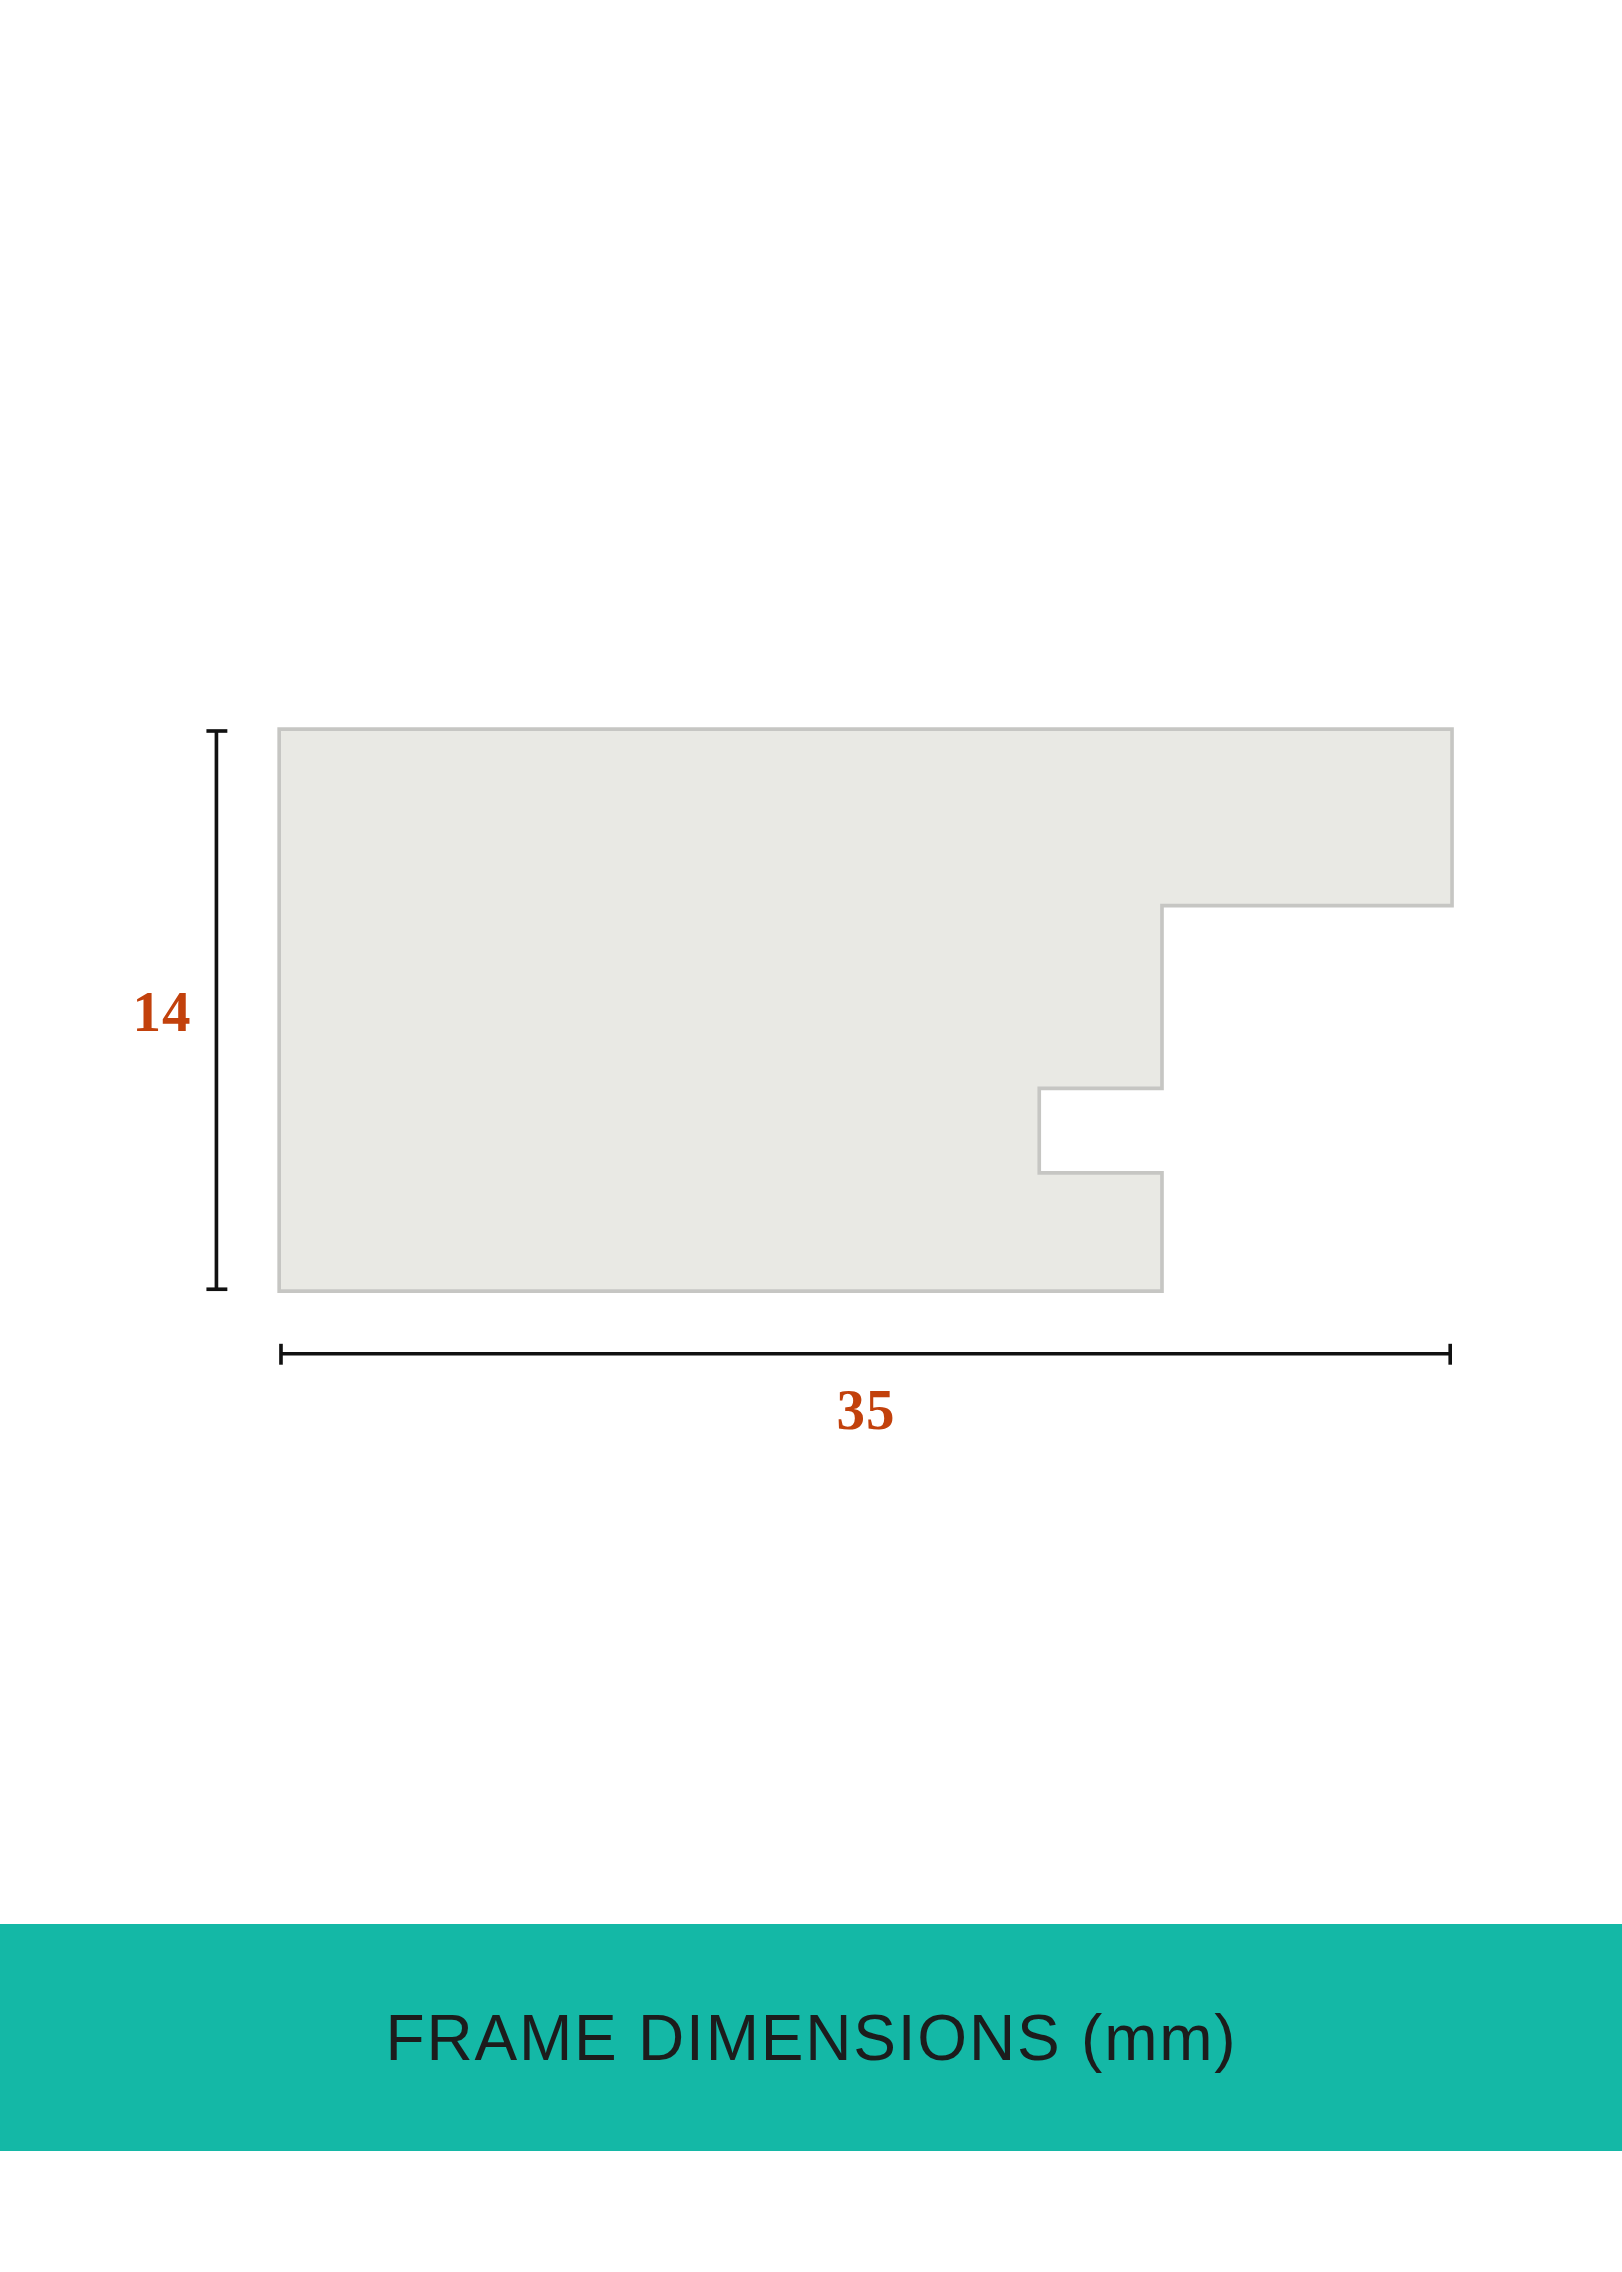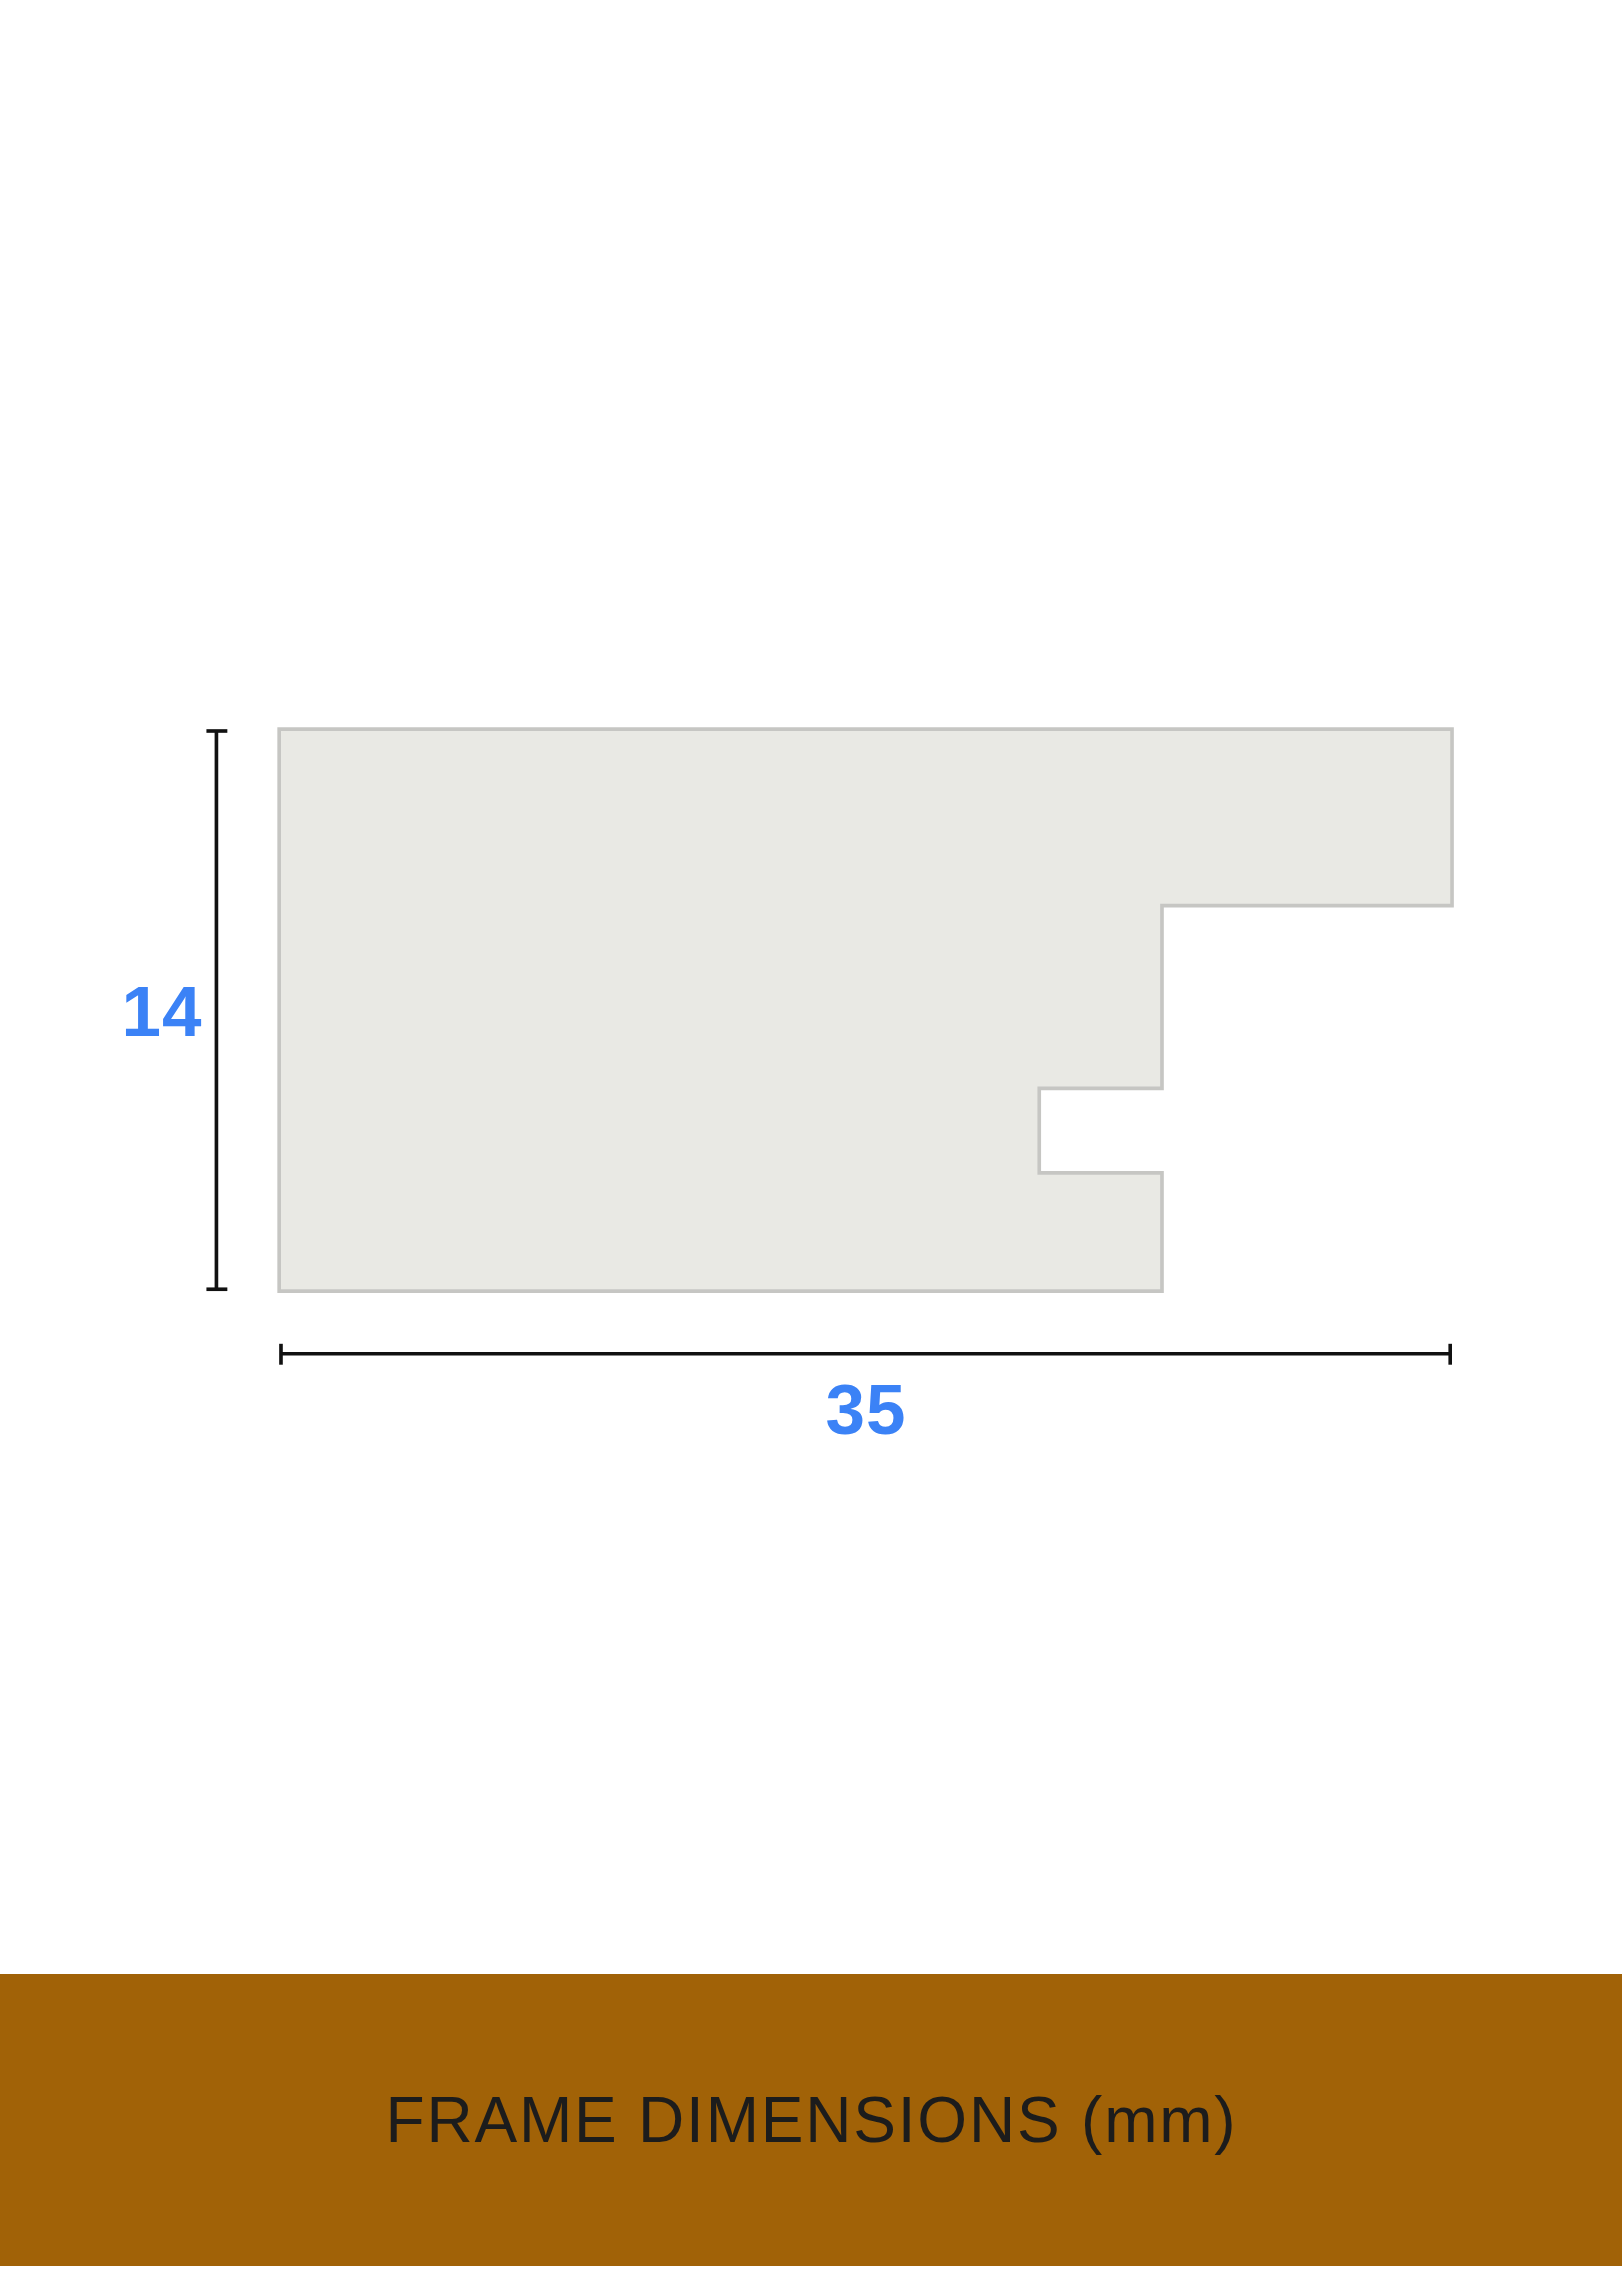--- a/index.html
+++ b/index.html
@@ -29,36 +29,37 @@
     stroke-width: 4;
     stroke-linejoin: miter;
   }
   .dim line {
     stroke: #111111;
     stroke-width: 4;
   }
   .dim-label {
     position: absolute;
     transform: translate(-50%, -50%);
-    color: #3b82f6;
+    color: #c2410c;
     font-weight: 700;
-    font-size: 71px;
+    font-size: 57px;
     line-height: 1;
     letter-spacing: 0.9px;
     white-space: nowrap;
+    font-family: Liberation Serif, serif;
   }
   .dim-label.height { left: 162px; top: 1011px; }
   .dim-label.width  { left: 866px; top: 1409px; }
   .caption-band {
     position: absolute;
     left: 0;
-    top: 1974px;
+    top: 1924px;
     width: 1623px;
-    height: 292px;
-    background: #a16207;
+    height: 227px;
+    background: #14b8a6;
     display: flex;
     align-items: center;
     justify-content: center;
   }
   .caption {
     color: #1c1c1c;
     font-weight: 400;
     font-size: 64px;
     letter-spacing: 1.8px;
     line-height: 1;

